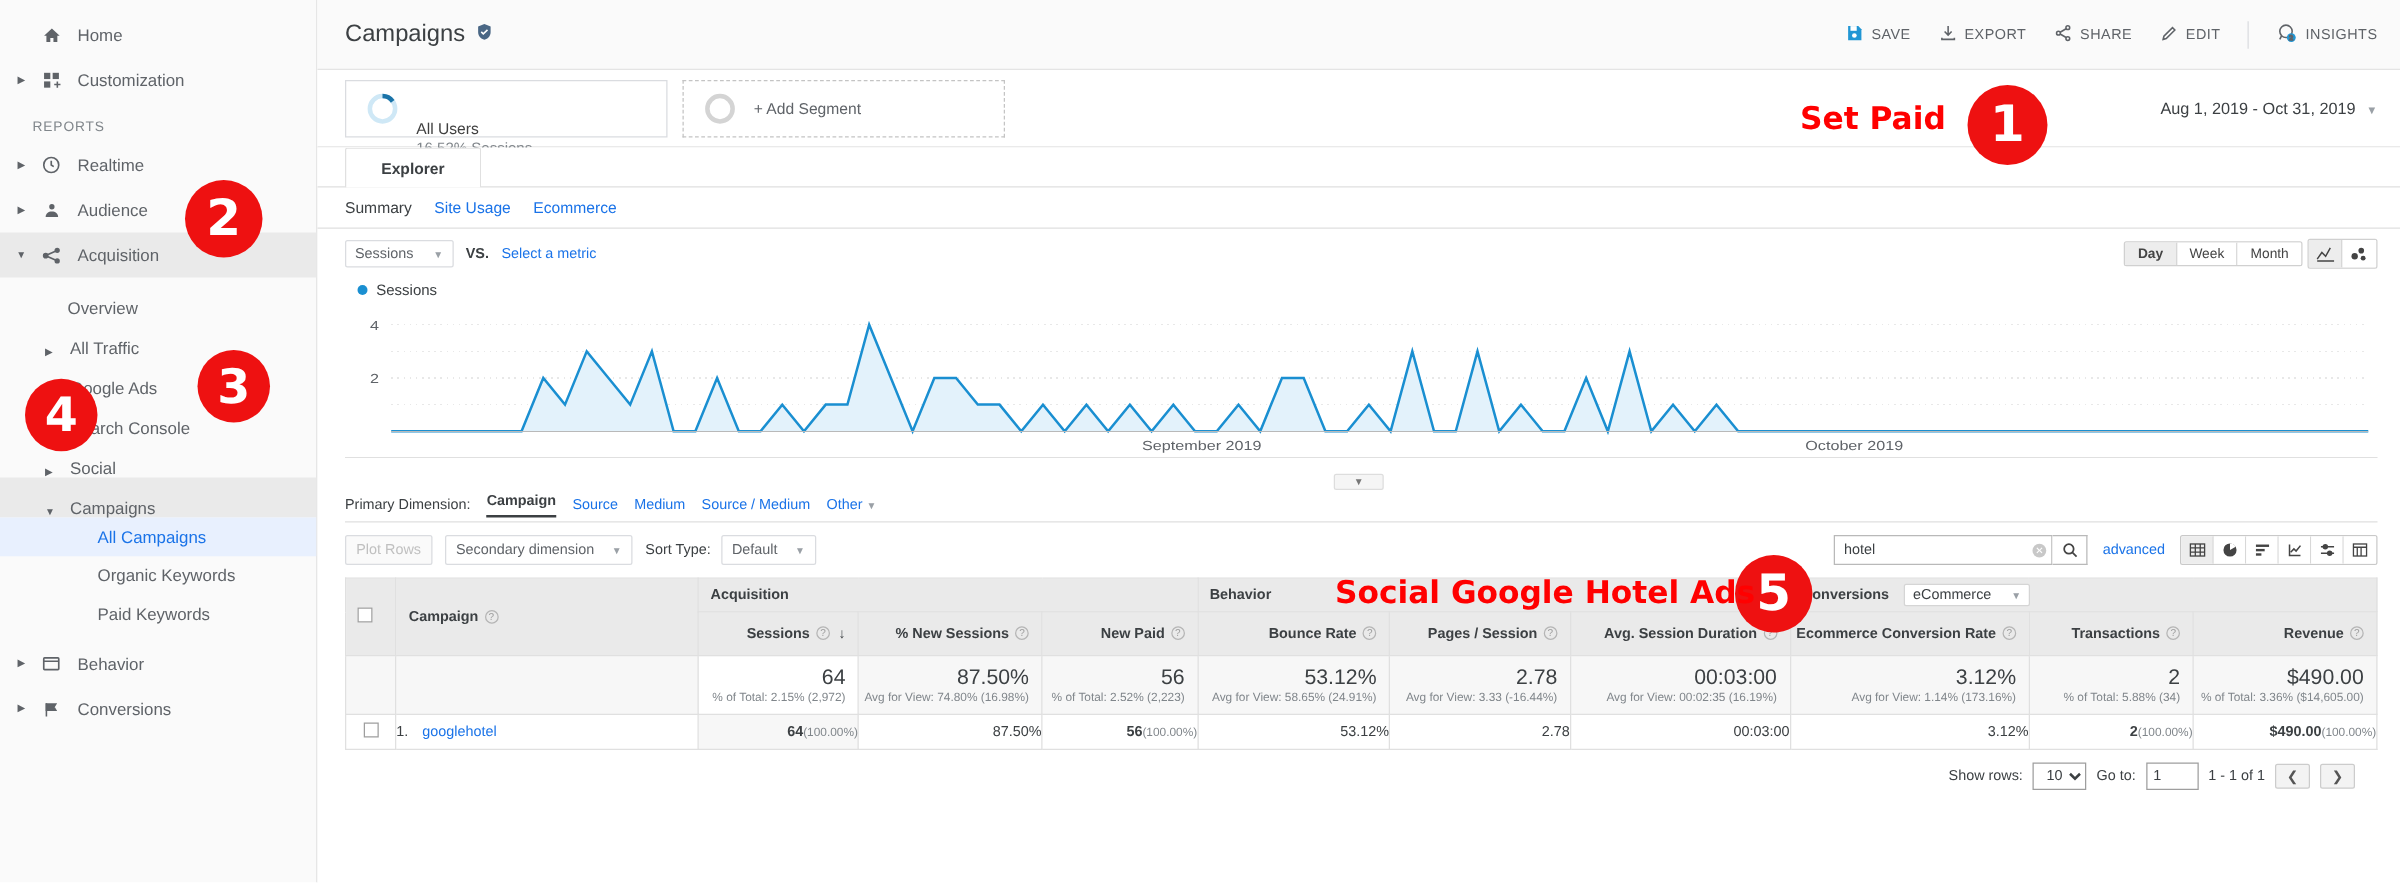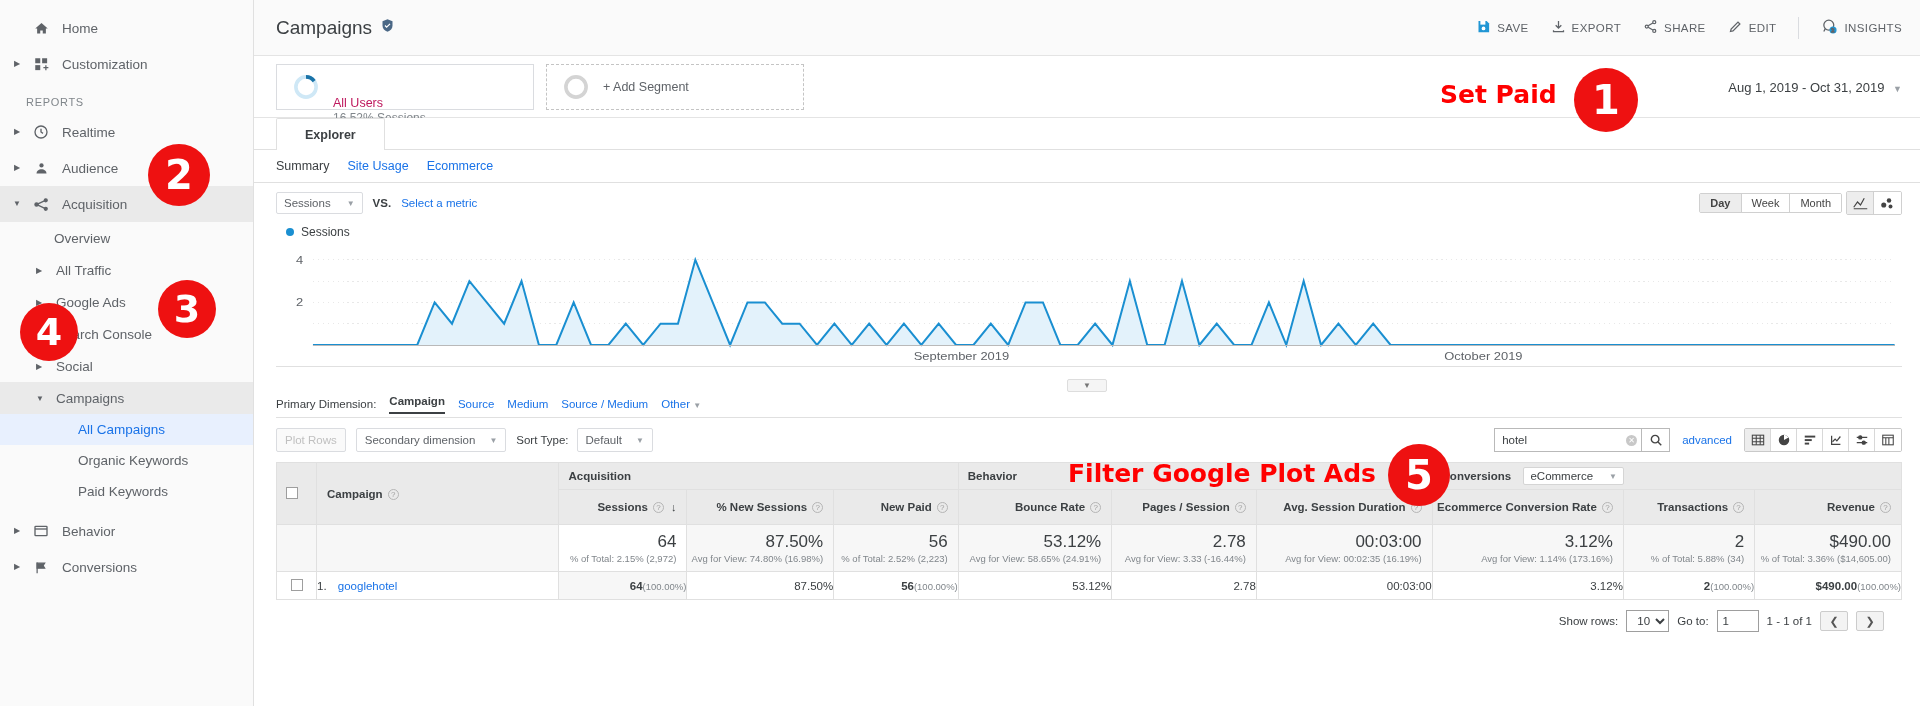--- a/index.html
+++ b/index.html
@@ -32,21 +32,21 @@
     width: 30px; flex: 0 0 30px; display: flex;
     align-items: center; justify-content: center; color: #5f6368;
   }
   .nav-icon svg { display: block; }
   .nav-label { padding-left: 6px; white-space: nowrap; }
   .nav-section-title {
     font-size: 11px; color: #80868b; letter-spacing: .7px;
     padding: 14px 0 6px 26px; font-weight: 400;
   }
   .subnav-item {
-    display: flex; align-items: center; height: 32px;
+    display: flex; align-items: flex-end; height: 32px;
     font-size: 13.5px; color: #5f6368; cursor: pointer;
     padding-left: 48px;
   }
   .subnav-item .sub-arrow {
     font-size: 8px; color: #5f6368; margin-left: -12px;
     margin-right: 5px; width: 9px;
   }
   .subnav-item.expanded { background: #eaeaea; }
   .subsub-item {
     display: flex; align-items: center; height: 31px;
@@ -82,21 +82,21 @@
     border-bottom: 1px solid #e4e4e4; position: relative;
   }
   .segment-box {
     width: 258px; height: 46px; border: 1px solid #dadce0;
     display: flex; align-items: center; padding-left: 16px; background: #fff;
     cursor: pointer;
   }
   .segment-box.dashed { border: 1px dashed #c4c4c4; margin-left: 12px; }
   .donut { width: 26px; height: 26px; flex: 0 0 26px; }
   .seg-text { margin-left: 14px; }
-  .seg-name { font-size: 12.5px; color: #be185d; line-height: 15px; margin-top: 48px; }
+  .seg-name { font-size: 12.5px; color: #404040; line-height: 15px; margin-top: 48px; }
   .seg-sub { font-size: 12px; color: #80868b; line-height: 14px; }
   .seg-add { margin-left: 14px; font-size: 12.5px; color: #5f6368; }
   #daterange {
     position: absolute; right: 18px; top: 50%; transform: translateY(-50%);
     font-size: 13px; color: #3c4043; cursor: pointer; white-space: nowrap;
   }
   #daterange .caret { color: #9aa0a6; font-size: 9px; margin-left: 5px; }
 
   
   #explorerbar { height: 32px; background: #fff; padding-left: 22px; position: relative; }
@@ -191,21 +191,21 @@
     display: inline-flex; align-items: center; padding: 0 8px;
     margin-right: 10px; cursor: pointer; gap: 14px;
   }
   .tt-btn.disabled { color: #c0c0c0; background: #fafafa; }
   .tt-label { font-size: 11.5px; color: #3c4043; margin-right: 8px; }
   #searchgroup {
     position: absolute; right: 18px; top: 50%; transform: translateY(-50%);
     display: flex; align-items: center;
   }
   #searchbox {
-    width: 148px; height: 24px; border: 1px solid #b9b9b9;
+    width: 175px; height: 24px; border: 1px solid #b9b9b9;
     display: flex; align-items: center; padding: 0 4px 0 7px; background: #fff;
   }
   #searchinput {
     border: none; outline: none; flex: 1 1 auto; font-size: 11.5px;
     color: #3c4043; font-family: "Liberation Sans", sans-serif; min-width: 0;
   }
   .clear-x {
     width: 11px; height: 11px; border-radius: 50%; background: #c8c8c8;
     color: #fff; font-size: 8px; line-height: 11px; text-align: center;
     cursor: pointer; flex: 0 0 11px;
@@ -834,14 +834,14 @@
       </div>
     </div>
   </div>
 
   <div class="anno-badge" id="anno1">1</div>
   <div class="anno-text" id="anno1txt">Set Paid</div>
   <div class="anno-badge" id="anno2">2</div>
   <div class="anno-badge" id="anno3">3</div>
   <div class="anno-badge" id="anno4">4</div>
   <div class="anno-badge" id="anno5">5</div>
-  <div class="anno-text" id="anno5txt">Filter Google Plot Ads</div>
+  <div class="anno-text" id="anno5txt">Social Google Hotel Ads</div>
 </div>
 
 </body></html>

